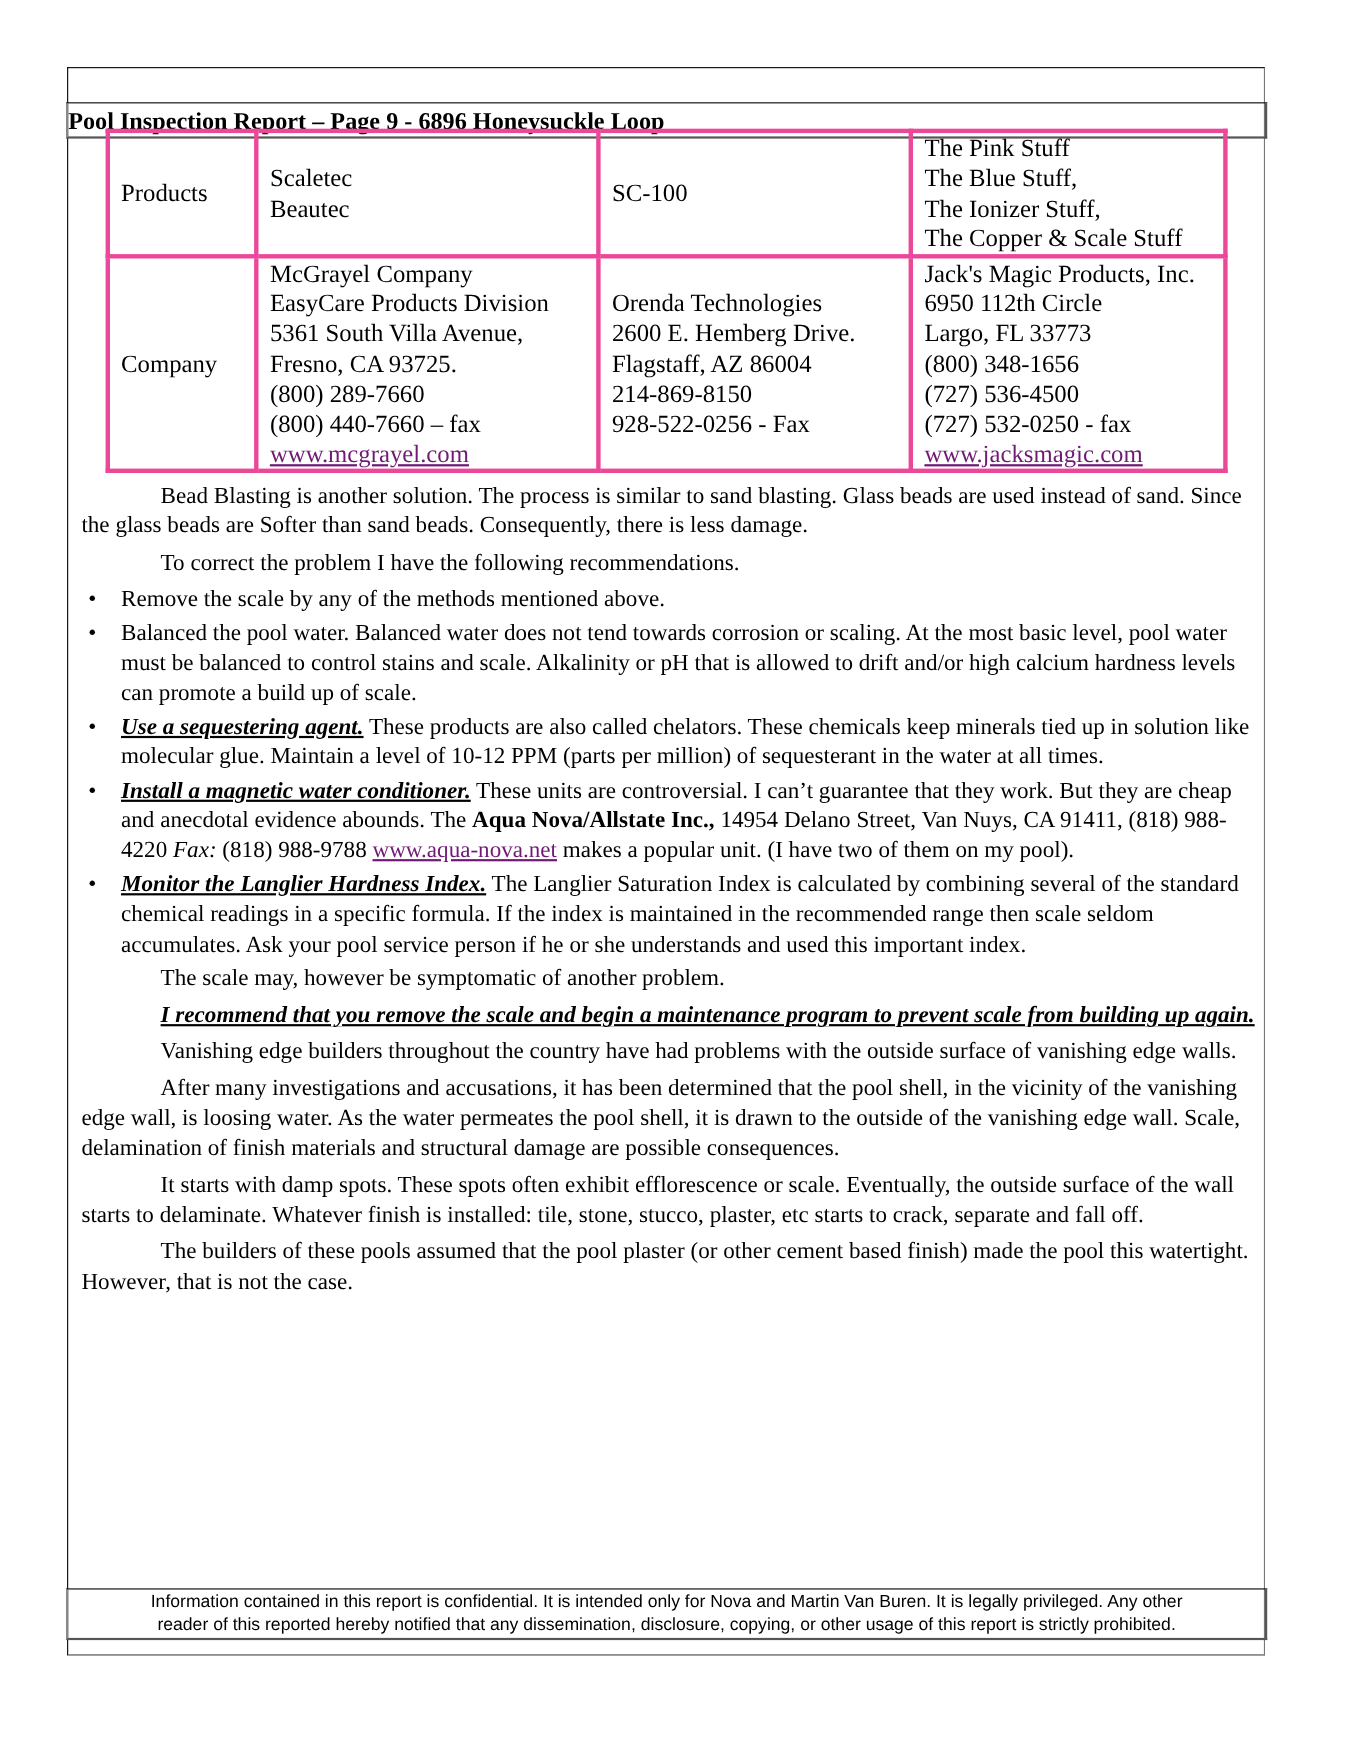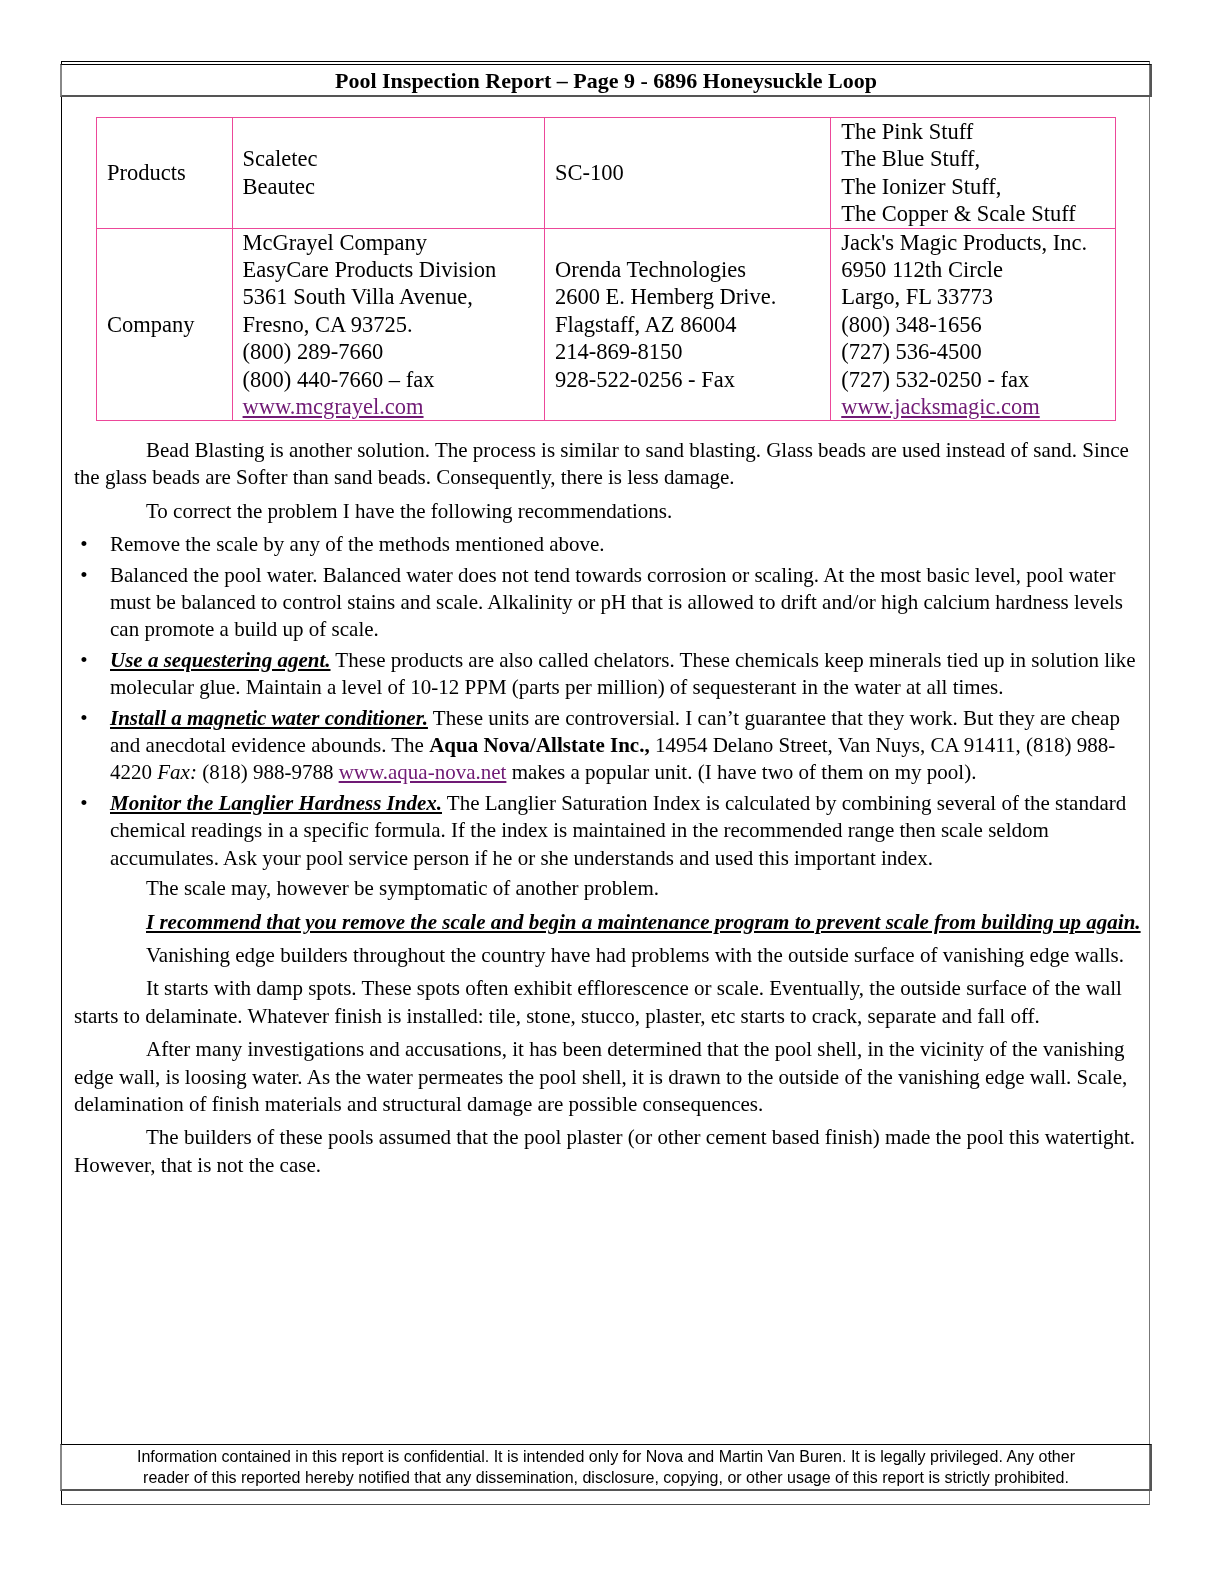--- a/index.html
+++ b/index.html
@@ -1,27 +1,27 @@
 <!DOCTYPE html>
 <html><head>
 <meta charset="utf-8">
 <style>
   html, body { margin: 0; padding: 0; background: #ffffff; }
   body { width: 1224px; height: 1584px; position: relative; overflow: hidden;
          font-family: "Liberation Serif", "DejaVu Serif", serif; color: #000; }
   .page-frame { position: absolute; left: 61px; top: 61px; width: 1089px; height: 1444px;
                 border-left: 1px solid #000; border-right: 1px solid #777;
                 border-top: 1px solid #000; border-bottom: 1px solid #444; box-sizing: border-box; }
-  .header-box { position: absolute; left: 60px; top: 64px; width: 1092px; height: 33px;
+  .header-box { position: absolute; left: 60px; top: 93px; width: 1092px; height: 33px;
                 border: 1px solid #000; border-left: 2px solid #888; border-right: 2px solid #555;
                 border-bottom: 2px solid #555; box-sizing: border-box;
-                text-align: center; font-weight: bold; font-size: 22px; line-height: 32px; }
+                font-weight: bold; font-size: 22px; line-height: 32px; }
   .products-table { position: absolute; left: 96px; top: 117px; width: 1020px;
                     border-collapse: collapse; font-size: 22.5px; line-height: 27.4px; }
-  .products-table td { border: 1px solid #ec4899; padding: 0 10px; vertical-align: middle; }
+  .products-table td { border: 4px solid #ec4899; padding: 0 10px; vertical-align: middle; }
   .products-table td.c0 { width: 115px; }
   .products-table td.c1 { width: 292px; }
   .products-table td.c2 { width: 266px; }
   .products-table td.c3 { width: 264px; }
   .products-table tr.row-products td { height: 109px; }
   .products-table tr.row-company td { height: 191px; }
   .line { display: block; white-space: nowrap; }
   a.link { color: #701a75; text-decoration: underline; }
   .body-text { position: absolute; left: 74px; top: 437px; width: 1075px;
                font-size: 21px; line-height: 27.4px; }
@@ -122,21 +122,21 @@
       <span class="bullet">•</span>
       <span class="em-lead">Monitor the Langlier Hardness Index.</span><span> The Langlier Saturation Index is calculated by combining several of the standard chemical readings in a specific formula. If the index is maintained in the recommended range then scale seldom accumulates. Ask your pool service person if he or she understands and used this important index.</span>
     </li>
   </ul>
 
   <p class="para">The scale may, however be symptomatic of another problem.</p>
   <p class="para" style="margin-top:4px;">
     <span class="recommend">I recommend that you remove the scale and begin a maintenance program to prevent scale from building up again.</span>
   </p>
   <p class="para">Vanishing edge builders throughout the country have had problems with the outside surface of vanishing edge walls.</p>
+  <p class="para">After many investigations and accusations, it has been determined that the pool shell, in the vicinity of the vanishing edge wall, is loosing water. As the water permeates the pool shell, it is drawn to the outside of the vanishing edge wall. Scale, delamination of finish materials and structural damage are possible consequences.</p>
   <p class="para">It starts with damp spots. These spots often exhibit efflorescence or scale. Eventually, the outside surface of the wall starts to delaminate. Whatever finish is installed: tile, stone, stucco, plaster, etc starts to crack, separate and fall off.</p>
-  <p class="para">After many investigations and accusations, it has been determined that the pool shell, in the vicinity of the vanishing edge wall, is loosing water. As the water permeates the pool shell, it is drawn to the outside of the vanishing edge wall. Scale, delamination of finish materials and structural damage are possible consequences.</p>
   <p class="para">The builders of these pools assumed that the pool plaster (or other cement based finish) made the pool this watertight. However, that is not the case.</p>
 </div>
 
 <div class="footer-box">
   <div>Information contained in this report is confidential. It is intended only for Nova and Martin Van Buren. It is legally privileged. Any other</div>
   <div>reader of this reported hereby notified that any dissemination, disclosure, copying, or other usage of this report is strictly prohibited.</div>
 </div>
 
 </body></html>

